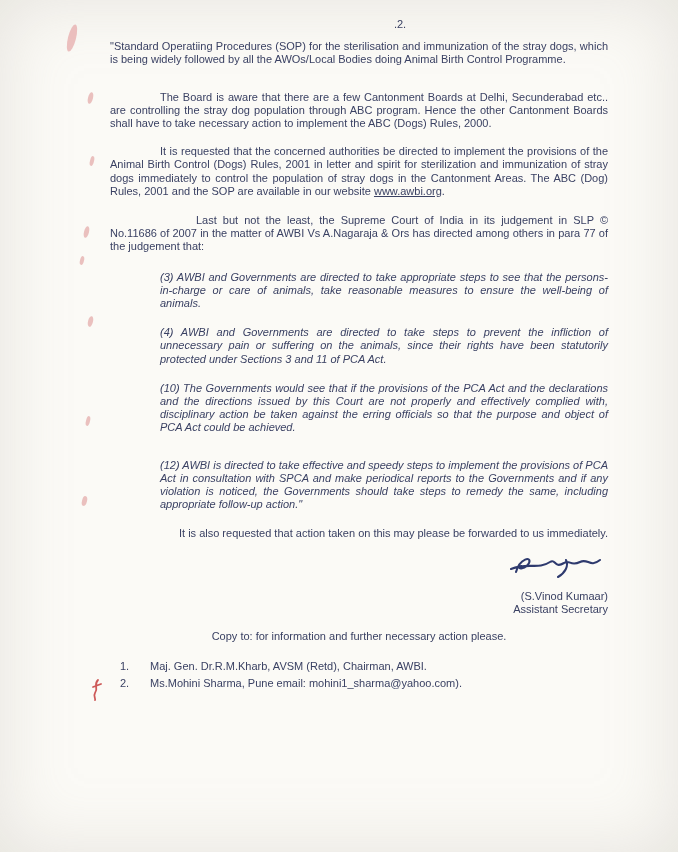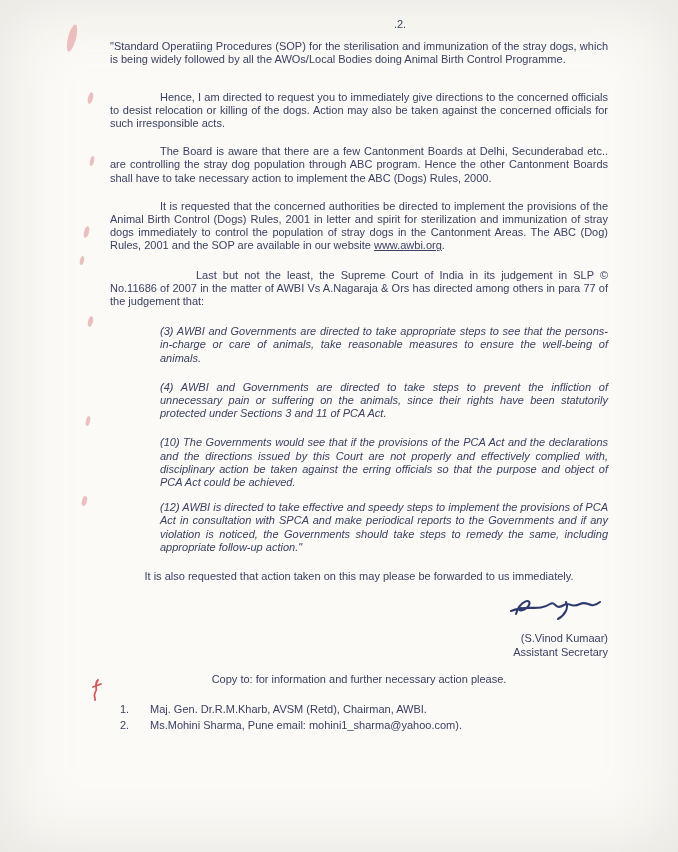--- a/index.html
+++ b/index.html
@@ -32,22 +32,22 @@
   p.para { margin: 0 0 15px 0; }
   p.para-first { margin-bottom: 24px; }
   p.para-requested { margin-bottom: 16px; }
   p.para-supreme { margin-bottom: 17px; }
   .indent { text-indent: 50px; }
   .indent-lg { text-indent: 86px; }
   p.quote {
     margin: 0 0 16px 50px;
     font-style: italic;
   }
-  p.quote-wide { margin-bottom: 12px; }
-  p.closing { margin-bottom: 13px; text-align: center; }
+  p.quote-wide { margin-bottom: 24px; }
+  p.closing { margin-bottom: 13px; text-align: right; }
   .site-link { color: inherit; cursor: pointer; }
   .sig-block { text-align: right; padding-right: 0; }
   .sig-scribble { display: block; margin: 2px 4px -2px auto; }
   .sig-name { margin-top: 12px; }
   .copy-heading { margin-top: 14px; text-align: center; }
   .copy-list { margin-top: 17px; }
   .copy-item { display: flex; text-align: left; }
   .copy-item + .copy-item { margin-top: 3px; }
   .copy-item .num { width: 40px; padding-left: 10px; box-sizing: border-box; flex: none; }
   .copy-item .txt { flex: 1; }
@@ -86,21 +86,20 @@
   <svg class="pen-mark" width="14" height="24" viewBox="0 0 14 24">
     <path d="M8 2 C 3 7, 9 10, 5 15 C 3 18, 6 21, 5 22 M3 9 L 11 6" stroke="#c43c3c" stroke-width="1.8" fill="none" stroke-linecap="round" opacity="0.85"></path>
   </svg>
 
   <div class="content">
 
     <div class="page-num">.2.</div>
 
     <p class="para para-first">"Standard Operatiing Procedures (SOP) for the sterilisation and immunization of the stray dogs, which is being widely followed by all the AWOs/Local Bodies doing Animal Birth Control Programme.</p>
 
-    <p class="para indent">Hence, I am directed to request you to immediately give directions to the concerned officials to desist relocation or killing of the dogs. Action may also be taken against the concerned officials for such irresponsible acts.</p>
 
     <p class="para indent">The Board is aware that there are a few Cantonment Boards at Delhi, Secunderabad etc.. are controlling the stray dog population through ABC program. Hence the other Cantonment Boards shall have to take necessary action to implement the ABC (Dogs) Rules, 2000.</p>
 
     <p class="para para-requested indent"><span>It is requested that the concerned authorities be directed to implement the provisions of the Animal Birth Control (Dogs) Rules, 2001 in letter and spirit for sterilization and immunization of stray dogs immediately to control the population of stray dogs in the Cantonment Areas. The ABC (Dog) Rules, 2001 and the SOP are available in our website </span><a class="site-link" href="#">www.awbi.org</a><span>.</span></p>
 
     <p class="para para-supreme indent-lg">Last but not the least, the Supreme Court of India in its judgement in SLP © No.11686 of 2007 in the matter of AWBI Vs A.Nagaraja &amp; Ors has directed among others in para 77 of the judgement that:</p>
 
     <p class="quote">(3) AWBI and Governments are directed to take appropriate steps to see that the persons-in-charge or care of animals, take reasonable measures to ensure the well-being of animals.</p>
 
     <p class="quote">(4) AWBI and Governments are directed to take steps to prevent the infliction of unnecessary pain or suffering on the animals, since their rights have been statutorily protected under Sections 3 and 11 of PCA Act.</p>

